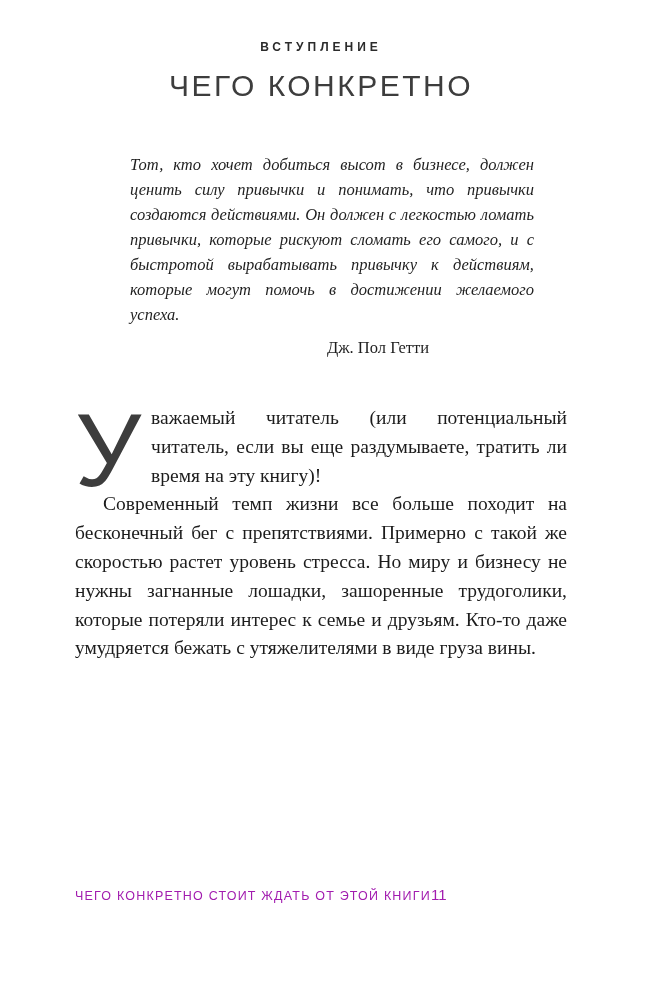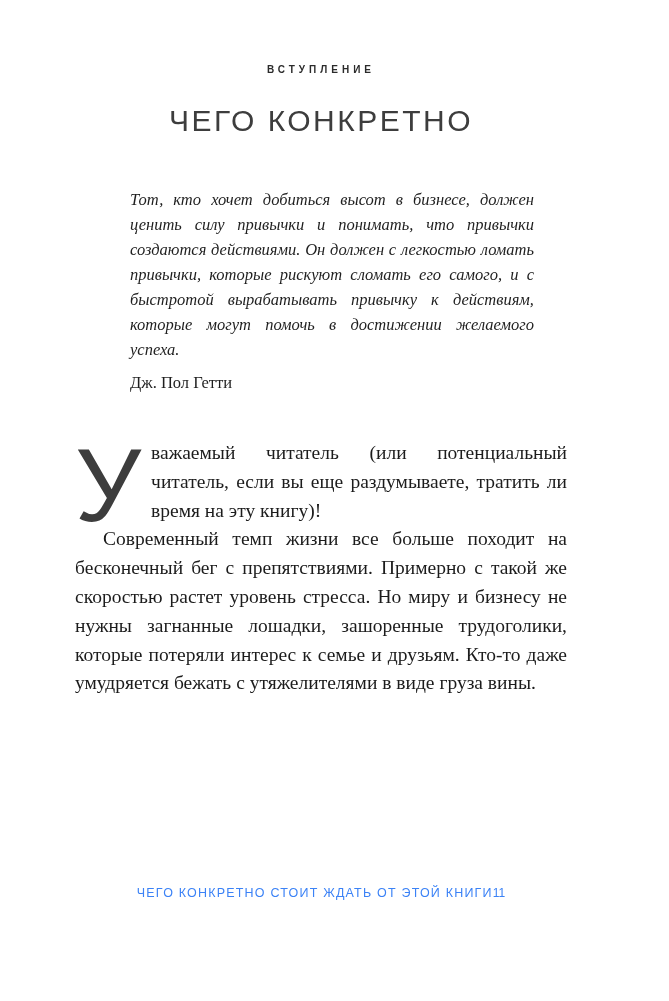--- a/index.html
+++ b/index.html
@@ -16,30 +16,30 @@
     font-family: "Liberation Serif", serif;
     color: #1c1c1c;
   }
   .content {
     position: absolute;
     left: 75px;
     top: 0;
     width: 492px;
   }
   .section-label {
-    margin-top: 64px;
+    margin-top: 40px;
     text-align: center;
     font-family: "Liberation Sans", sans-serif;
-    font-size: 10px;
+    font-size: 12px;
     font-weight: 600;
     letter-spacing: 4px;
     color: #2b2b2b;
   }
   .title {
-    margin-top: 26px;
+    margin-top: 12px;
     text-align: center;
     font-family: "Liberation Sans", sans-serif;
     font-weight: 300;
     font-size: 30px;
     line-height: 40px;
     letter-spacing: 2.5px;
     color: #3d3d3d;
   }
   .epigraph {
     margin-top: 46px;
@@ -47,21 +47,21 @@
     margin-right: 33px;
     font-style: italic;
     font-size: 16.5px;
     line-height: 25px;
     text-align: justify;
     color: #1f1f1f;
   }
   .epigraph-attribution {
     margin-top: 8px;
     margin-right: 105px;
-    text-align: left;
+    text-align: right;
     font-style: normal;
     font-size: 16.5px;
     color: #1f1f1f;
   }
   .body-text {
     margin-top: 44px;
     font-size: 19.5px;
     line-height: 28.8px;
     text-align: justify;
   }
@@ -81,29 +81,29 @@
     margin-right: 10px;
     margin-bottom: -6px;
     color: #3d3d3d;
   }
   .footer {
     position: absolute;
     left: 75px;
     top: 886px;
     width: 492px;
     display: flex;
-    justify-content: center;
+    justify-content: flex-start;
     align-items: baseline;
     font-family: "Liberation Sans", sans-serif;
     font-size: 12.5px;
     letter-spacing: 1.2px;
-    color: #3b82f6;
+    color: #a21caf;
   }
   .footer .page-number {
-    font-size: 12px;
+    font-size: 15px;
     letter-spacing: 0;
   }
 </style>
 </head>
 <body>
 
 <div class="page">
   <div class="content">
 
     <div class="section-label">ВСТУПЛЕНИЕ</div>

